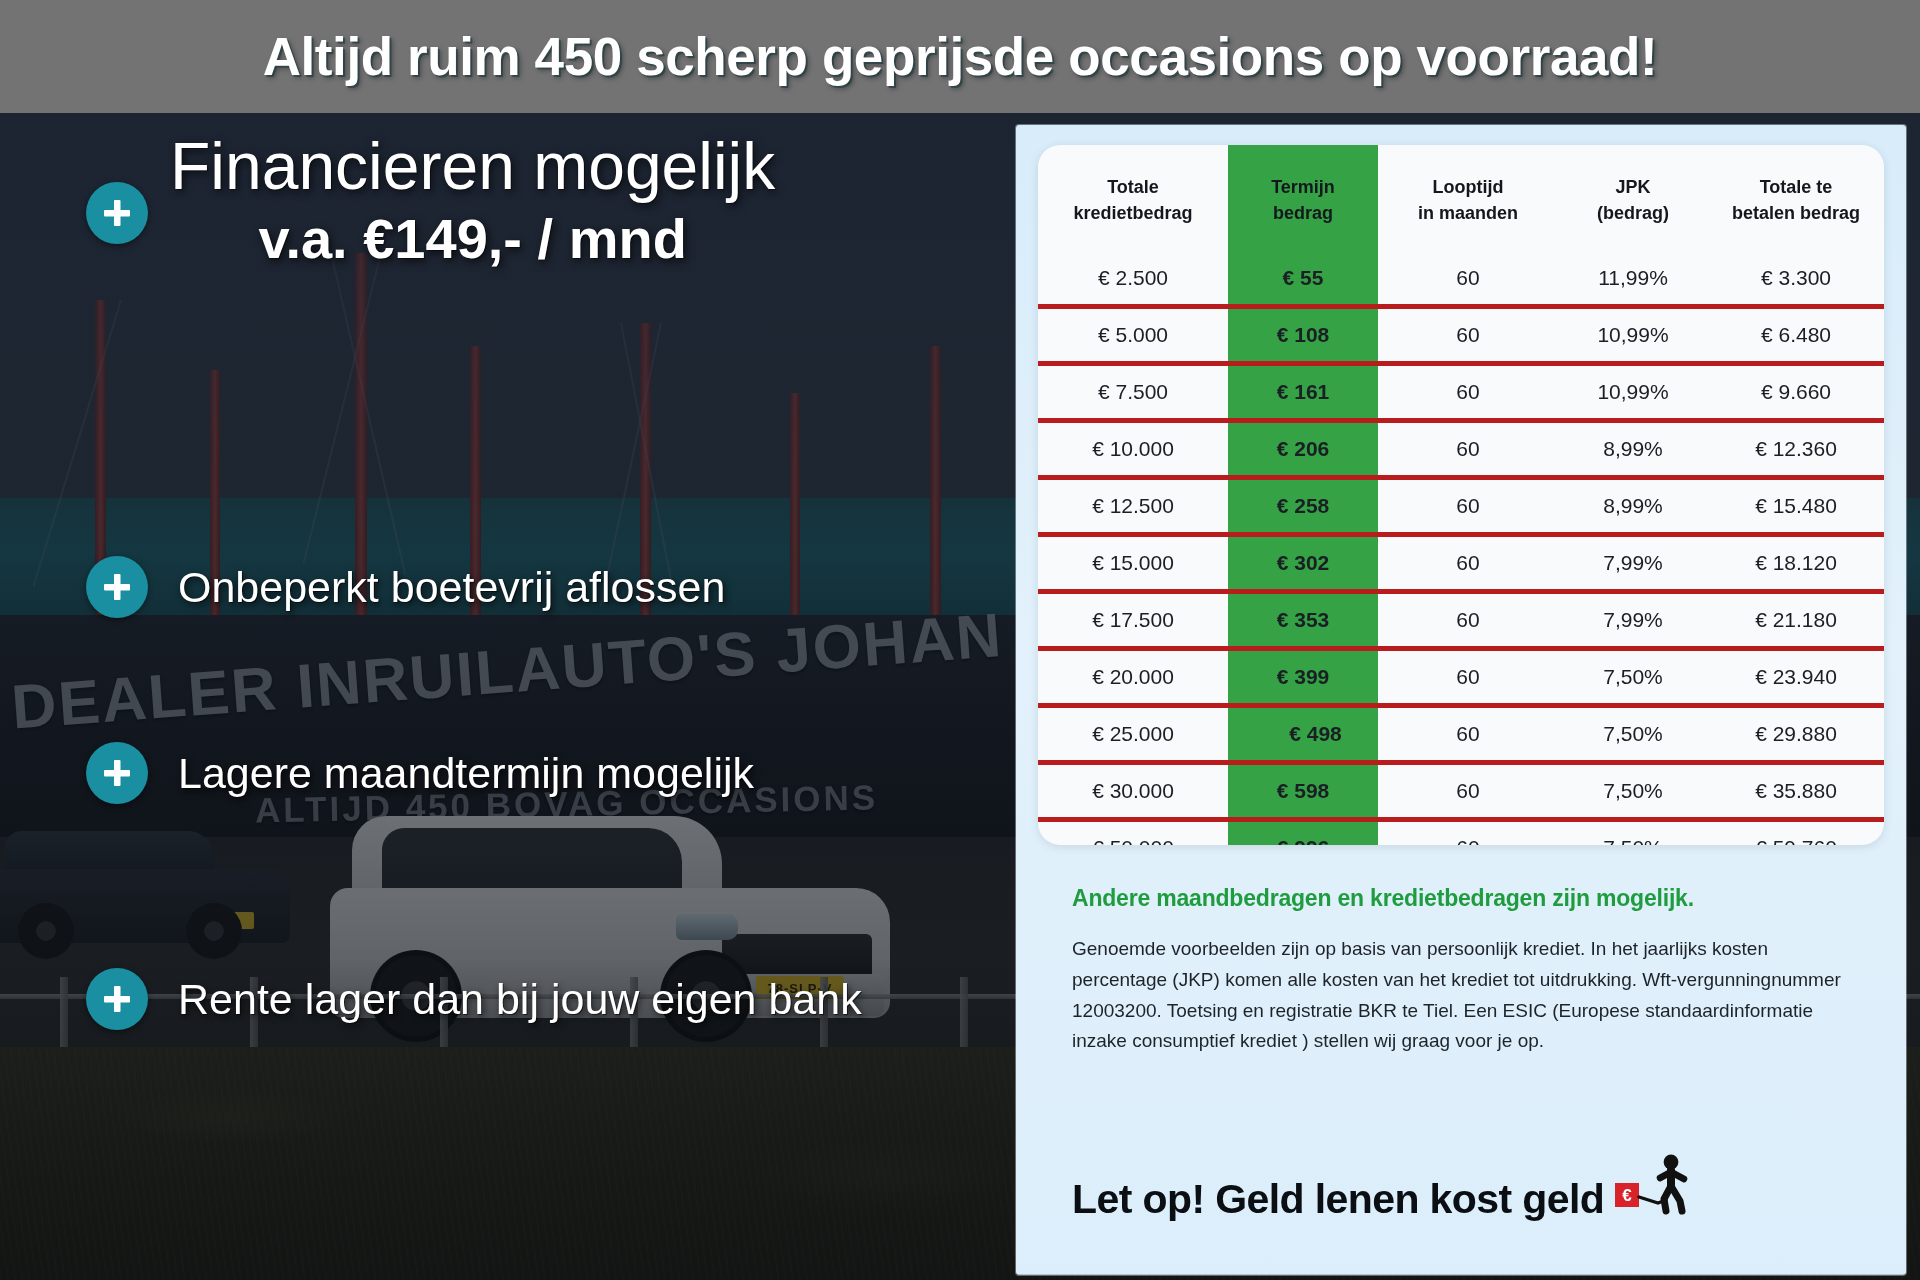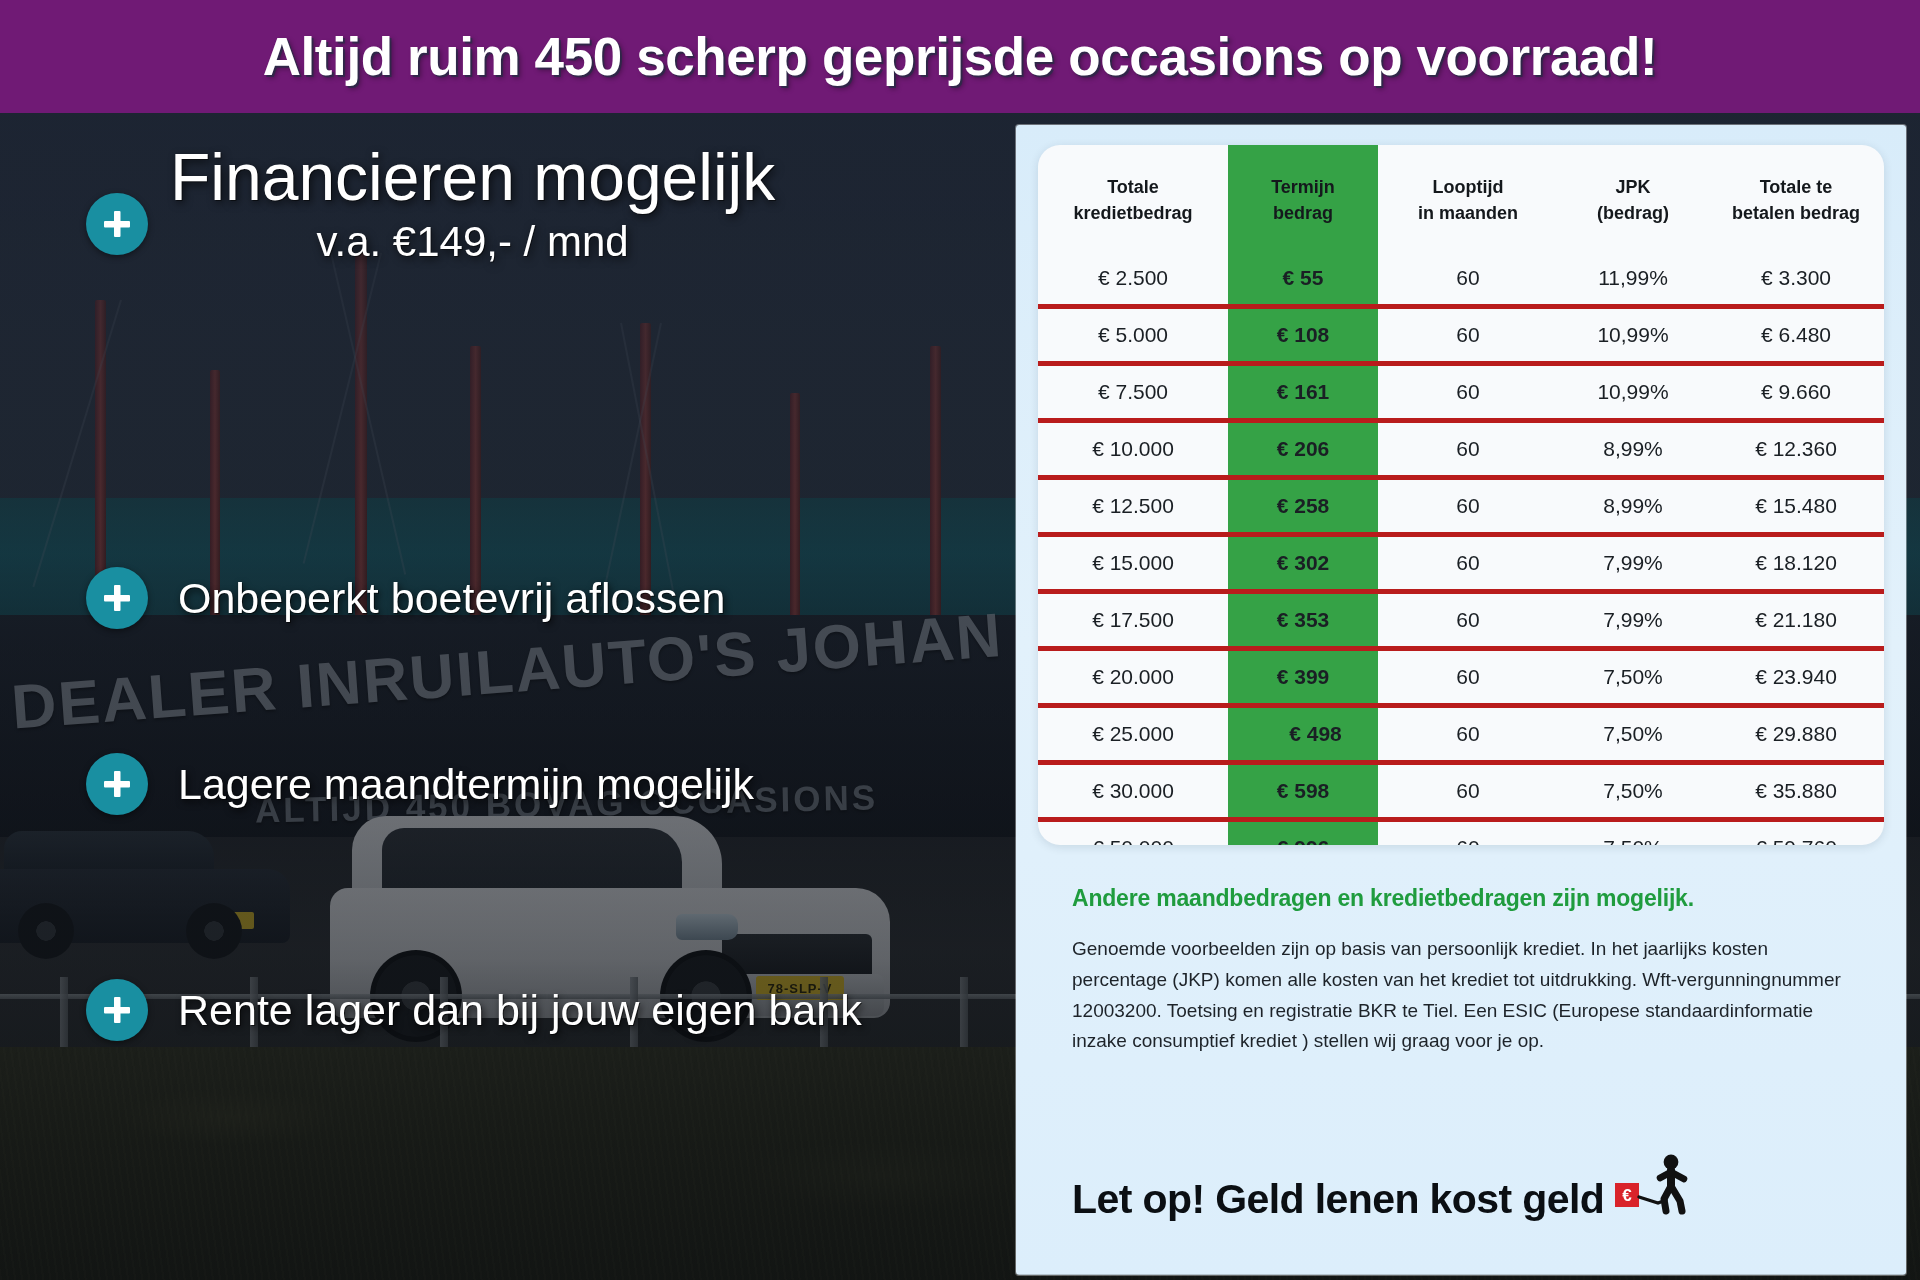--- a/index.html
+++ b/index.html
@@ -187,21 +187,21 @@
         background:radial-gradient(circle,#30353a 0 24%,#101316 25% 100%); }
   .w4 { position:absolute; bottom:6px; left:196px; width:56px; height:56px; border-radius:50%;
         background:radial-gradient(circle,#30353a 0 24%,#101316 25% 100%); }
   
   .photo-shade {
     position:absolute; inset:0;
     background:linear-gradient(180deg, rgba(25,32,45,.72) 0%, rgba(20,26,36,.55) 35%, rgba(14,18,24,.58) 70%, rgba(10,13,16,.66) 100%);
   }
 
   
-  .bullets { position:absolute; left:0; top:109px; width:1030px; height:1167px; z-index:20; }
+  .bullets { position:absolute; left:0; top:98px; width:1030px; height:1167px; z-index:20; }
   .bullet { position:absolute; display:flex; align-items:center; gap:30px; }
   .plus-circle {
     flex:0 0 auto;
     width:62px; height:62px; border-radius:50%;
     background:#198fa1;
     display:flex; align-items:center; justify-content:center;
     box-shadow:0 2px 6px rgba(0,0,0,.45);
   }
   .plus-circle svg { display:block; }
   .bullet-text {
@@ -220,21 +220,21 @@
     display:flex; align-items:center; justify-content:center;
     box-shadow:0 2px 6px rgba(0,0,0,.45);
   }
   .headline-lines { display:flex; flex-direction:column; }
   .headline-1 {
     color:#fff; font-size:66px; font-weight:normal; white-space:nowrap;
     text-shadow:1px 1px 0 rgba(0,0,0,.5), 2px 3px 8px rgba(0,0,0,.7);
     line-height:1.18;
   }
   .headline-2 {
-    color:#fff; font-size:42px; font-weight:normal; white-space:nowrap;
+    color:#fff; font-size:56px; font-weight:bold; white-space:nowrap;
     text-align:center;
     text-shadow:1px 1px 0 rgba(0,0,0,.5), 2px 3px 8px rgba(0,0,0,.7);
     line-height:1.18;
   }
 
   .b1 { left:86px; top:458px; }
   .b2 { left:86px; top:644px; }
   .b3 { left:86px; top:870px; }
 
   
@@ -327,21 +327,21 @@
   .panel-bottom-strip {
     position:absolute; left:0; bottom:0; width:100%; height:1px;
     background:rgba(0,0,0,.18);
   }
 </style>
 </head>
 <body>
 
 <div id="stage">
 
-  <div class="banner" style="background: #701a75;">
+  <div class="banner" style="background: #737373;">
     <div class="banner-text">Altijd ruim 450 scherp geprijsde occasions op voorraad!</div>
   </div>
 
   <div class="photo">
     <div class="photo-inner">
       <div class="sky"></div>
       <div class="roof-band"></div>
 
       <div class="mast" style="left:95px;  top:16%; width:11px; height:44%;"></div>
       <div class="mast" style="left:210px; top:22%; width:10px; height:38%;"></div>

